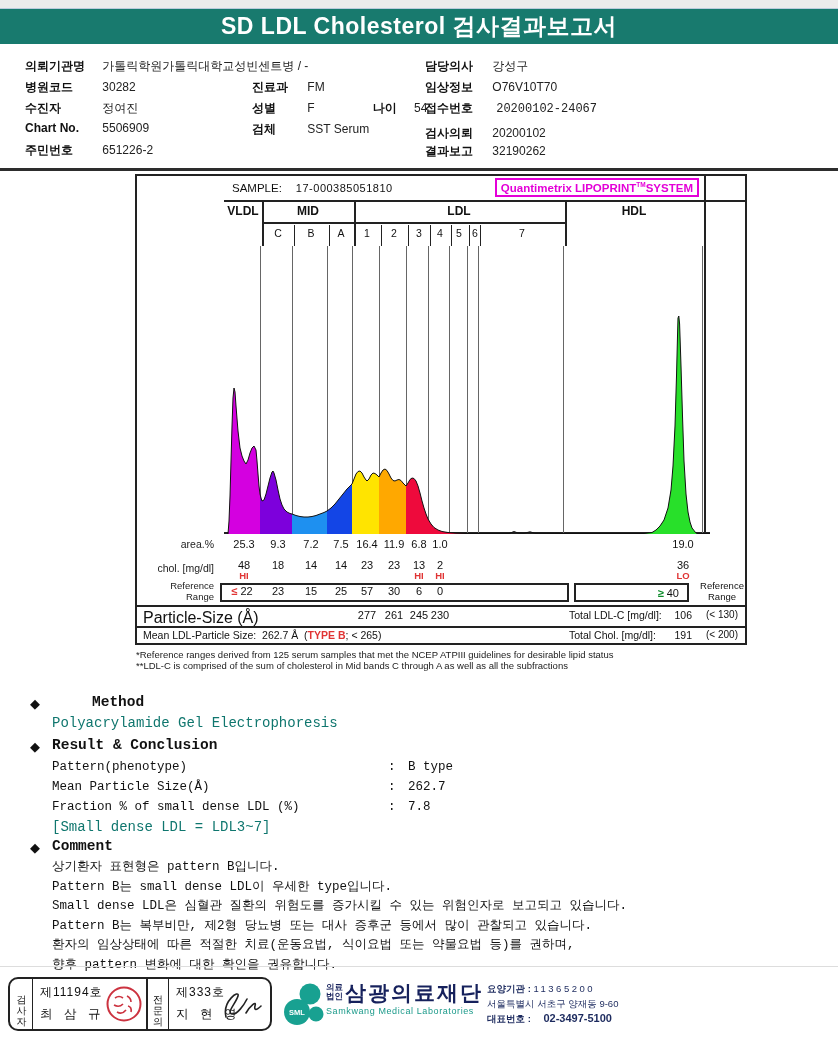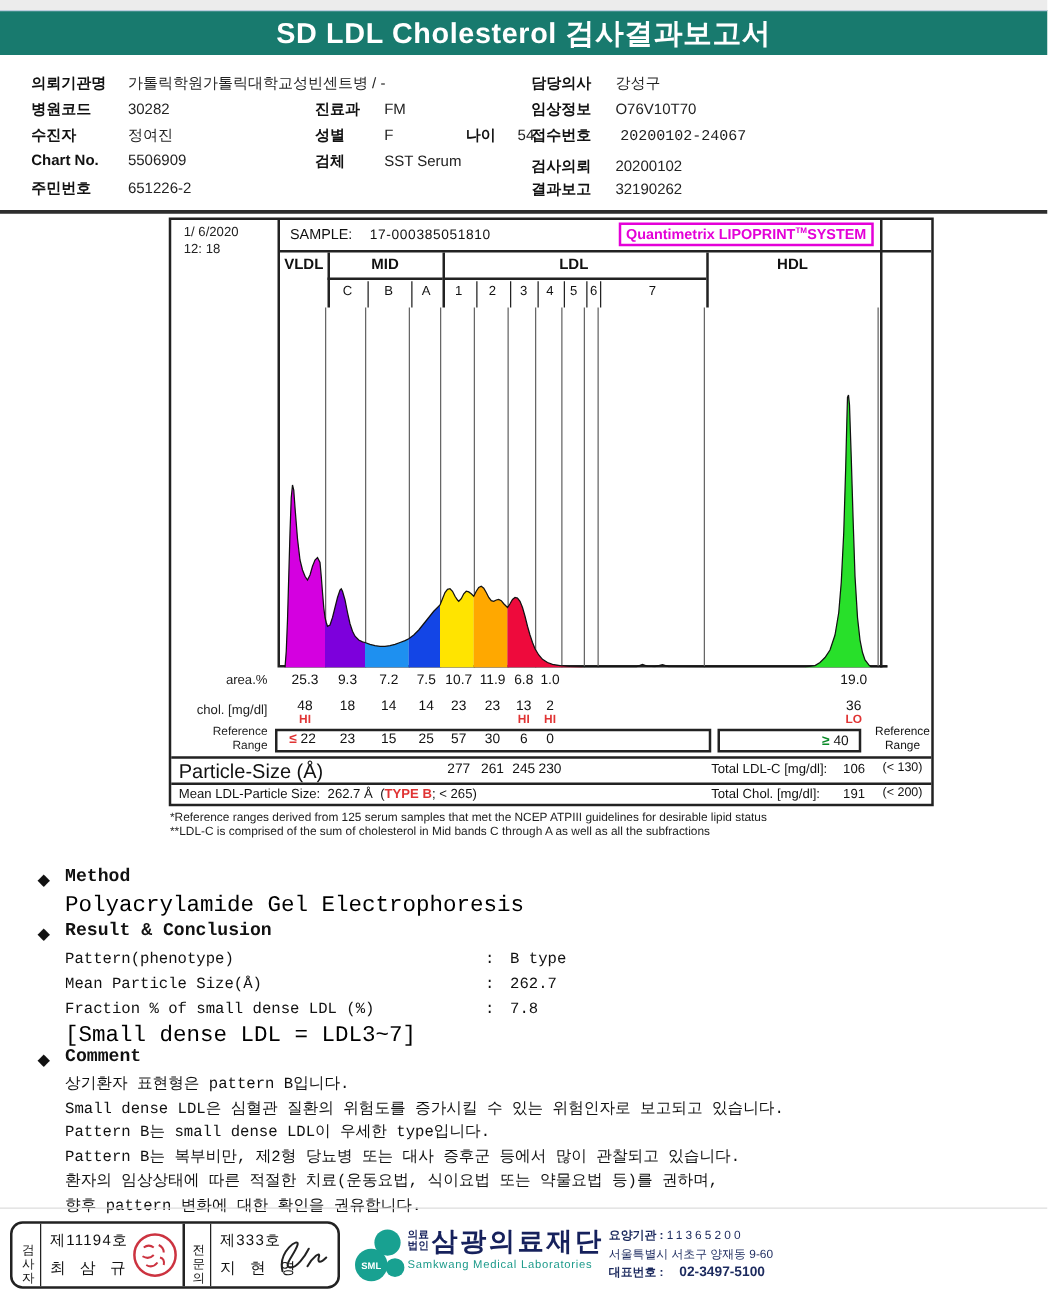--- a/index.html
+++ b/index.html
@@ -54,21 +54,21 @@
   .tot-ref { position:absolute; left:560px; width:50px; text-align:center; font-size:10px; }
   .mean-line { position:absolute; left:6px; white-space:nowrap; font-size:10.5px; }
   .type-red { color:#e03434; font-weight:bold; }
 
   .footnotes { position:absolute; left:136px; top:649px; font-size:9.5px; line-height:11px; color:#222; }
 
   
   .sec { position:absolute; font-family:"Liberation Mono","DejaVu Sans Mono",monospace; }
   .diamond { position:absolute; left:30px; font-size:13px; color:#111; }
   .sec-title { position:absolute; left:52px; font-size:14.5px; font-weight:bold; }
-  .sec-body { position:absolute; left:52px; font-size:18px; color:#000000; }
+  .sec-body { position:absolute; left:52px; font-size:14px; color:#0f766e; }
   .res-row { position:absolute; left:52px; width:560px; font-size:12.5px; }
   .res-row .rl { display:inline-block; width:336px; }
   .res-row .rc { display:inline-block; width:20px; }
   .comment-lines { position:absolute; left:52px; top:858px; font-size:12.5px; line-height:19.5px; white-space:nowrap; font-family:"Liberation Mono","DejaVu Sans Mono",monospace; }
 
   
   .footer-sep { position:absolute; left:0; top:966px; width:838px; height:1px; background:#ddd; }
   .stampbox { position:absolute; left:8px; top:977px; width:264px; height:54px; border:2px solid #222; border-radius:10px; }
   .rolecell { position:absolute; top:0; width:23px; height:50px; border-right:1.5px solid #222; display:flex; align-items:center; justify-content:center; }
   .rolecell span { writing-mode:vertical-rl; text-orientation:upright; font-size:10px; letter-spacing:1px; }
@@ -152,26 +152,20 @@
     <div class="prow c3" style="left:425px; top:89px;">
       <span class="plab">결과보고</span>
       <span class="pval">32190262</span>
     </div>
   </div>
 
   <div class="divider"></div>
 
   <div class="chart-box">
 
-    <div class="left-col">
-      <div class="date-cell">
-        <div>1/ 6/2020</div>
-        <div>12: 18</div>
-      </div>
-    </div>
 
     <div class="sample-row">
       <span class="sample-lab">SAMPLE:</span>
       <span class="sample-id">17-000385051810</span>
     </div>
     <div class="sysbox">
       <span>Quantimetrix LIPOPRINT</span><span class="tm">TM</span><span>SYSTEM</span>
     </div>
 
     <div class="rc-border"></div>
@@ -231,21 +225,21 @@
         <path fill="#28e02a" d="M420,288 L420,287.5 L428,286.5 L432,284 L436,280 L440,274 L444,262 L447,244 L449,220 L451,180 L452.5,130 L453.5,90 L454,72 L454.8,70 L455.6,78 L457,120 L458.5,170 L460,215 L462,248 L464,266 L466,276 L468,282 L470,284.5 L471.5,286.5 L473,287.5 L473,288 Z"></path>
         <path fill="none" stroke="#111" stroke-width="1" d="M4,288 L5,275 L6,250 L7,215 L8,180 L9,152 L10,142 L11,146 L12,160 L14,185 L16,202 L18,210 L20,215 L22,218 L24,214 L26,207 L28,202 L30,200 L32,204 L33,215 L34,228 L35,240 L36,248 L37,252 L38,255 L40,254 L42,248 L44,240 L46,232 L48,226 L49,225 L50,227 L52,234 L54,244 L56,253 L58,259 L60,263 L63,266 L66,267.5 L68,268 L72,269.5 L76,270.5 L80,271 L84,271 L88,270.5 L92,269.5 L96,268 L100,266.5 L103,265 L107,262 L111,258 L115,253 L119,248 L123,243 L126,240 L128,238 L130,233 L132,228 L134,225.5 L136,225 L138,227 L140,231 L142,234 L143,235 L145,233 L147,229 L149,227 L151,227.5 L153,229 L155,231 L157,227 L159,224 L161,223 L163,224.5 L165,228 L167,232 L169,234.5 L171,235 L173,234 L175,233.5 L177,234.5 L179,237 L182,240 L184,237 L186,233.5 L188,232 L190,232.5 L192,235 L194,240 L196,247 L198,255 L200,262 L202,268 L204,273 L207,278 L210,281.5 L214,284 L218,285.5 L224,286.5 L232,287.2 L242,287.5 L265,287.5 L285,287.5 L290,285.5 L294,287 L300,287.3 L306,285.8 L311,287.3 L339,287.5 L420,287.5 L428,286.5 L432,284 L436,280 L440,274 L444,262 L447,244 L449,220 L451,180 L452.5,130 L453.5,90 L454,72 L454.8,70 L455.6,78 L457,120 L458.5,170 L460,215 L462,248 L464,266 L466,276 L468,282 L470,284.5 L471.5,286.5 L473,287.5 L486,287.5"></path>
       </svg>
     </div>
 
     <span class="rowlab" style="left:0; width:77px; top:362px;">area.%</span>
     <span class="cv" style="left:107px; top:362px;">25.3</span>
     <span class="cv" style="left:141px; top:362px;">9.3</span>
     <span class="cv" style="left:174px; top:362px;">7.2</span>
     <span class="cv" style="left:204px; top:362px;">7.5</span>
-    <span class="cv" style="left:230px; top:362px;">10.7</span>
+    <span class="cv" style="left:230px; top:362px;">16.4</span>
     <span class="cv" style="left:257px; top:362px;">11.9</span>
     <span class="cv" style="left:282px; top:362px;">6.8</span>
     <span class="cv" style="left:303px; top:362px;">1.0</span>
     <span class="cv" style="left:546px; top:362px;">19.0</span>
 
     <span class="rowlab" style="left:0; width:77px; top:386px;">chol. [mg/dl]</span>
     <span class="cv" style="left:107px; top:383px;">48</span>
     <span class="cv flag" style="left:107px; top:394px;">HI</span>
     <span class="cv" style="left:141px; top:383px;">18</span>
     <span class="cv" style="left:174px; top:383px;">14</span>
@@ -302,42 +296,42 @@
     <span class="tot-val" style="top:453px;">191</span>
     <span class="tot-ref" style="top:453px;">(&lt; 200)</span>
   </div>
 
   <div class="footnotes">
     <div>*Reference ranges derived from 125 serum samples that met the NCEP ATPIII guidelines for desirable lipid status</div>
     <div>**LDL-C is comprised of the sum of cholesterol in Mid bands C through A as well as all the subfractions</div>
   </div>
 
   <span class="diamond" style="top:696px;">◆</span>
-  <span class="sec sec-title" style="top:694px;">Method</span>
+  <span class="sec sec-title" style="top:694px;margin-left:40px;">Method</span>
   <span class="sec sec-body" style="top:715px;">Polyacrylamide Gel Electrophoresis</span>
 
   <span class="diamond" style="top:739px;">◆</span>
   <span class="sec sec-title" style="top:737px;">Result &amp; Conclusion</span>
   <span class="sec res-row" style="top:760px;">
     <span class="rl">Pattern(phenotype)</span><span class="rc">:</span><span>B type</span>
   </span>
   <span class="sec res-row" style="top:780px;">
     <span class="rl">Mean Particle Size(Å)</span><span class="rc">:</span><span>262.7</span>
   </span>
   <span class="sec res-row" style="top:800px;">
     <span class="rl">Fraction % of small dense LDL (%)</span><span class="rc">:</span><span>7.8</span>
   </span>
   <span class="sec sec-body" style="top:819px;">[Small dense LDL = LDL3~7]</span>
 
   <span class="diamond" style="top:840px;">◆</span>
   <span class="sec sec-title" style="top:838px;">Comment</span>
   <div class="comment-lines">
     <div>상기환자 표현형은 pattern B입니다.</div>
+    <div>Pattern B는 small dense LDL이 우세한 type입니다.</div>
     <div>Small dense LDL은 심혈관 질환의 위험도를 증가시킬 수 있는 위험인자로 보고되고 있습니다.</div>
-    <div>Pattern B는 small dense LDL이 우세한 type입니다.</div>
     <div>Pattern B는 복부비만, 제2형 당뇨병 또는 대사 증후군 등에서 많이 관찰되고 있습니다.</div>
     <div>환자의 임상상태에 따른 적절한 치료(운동요법, 식이요법 또는 약물요법 등)를 권하며,</div>
     <div>향후 pattern 변화에 대한 확인을 권유합니다.</div>
   </div>
 
   <div class="footer-sep"></div>
 
   <div class="stampbox">
     <div class="rolecell" style="left:0;">
       <span>검사자</span>

